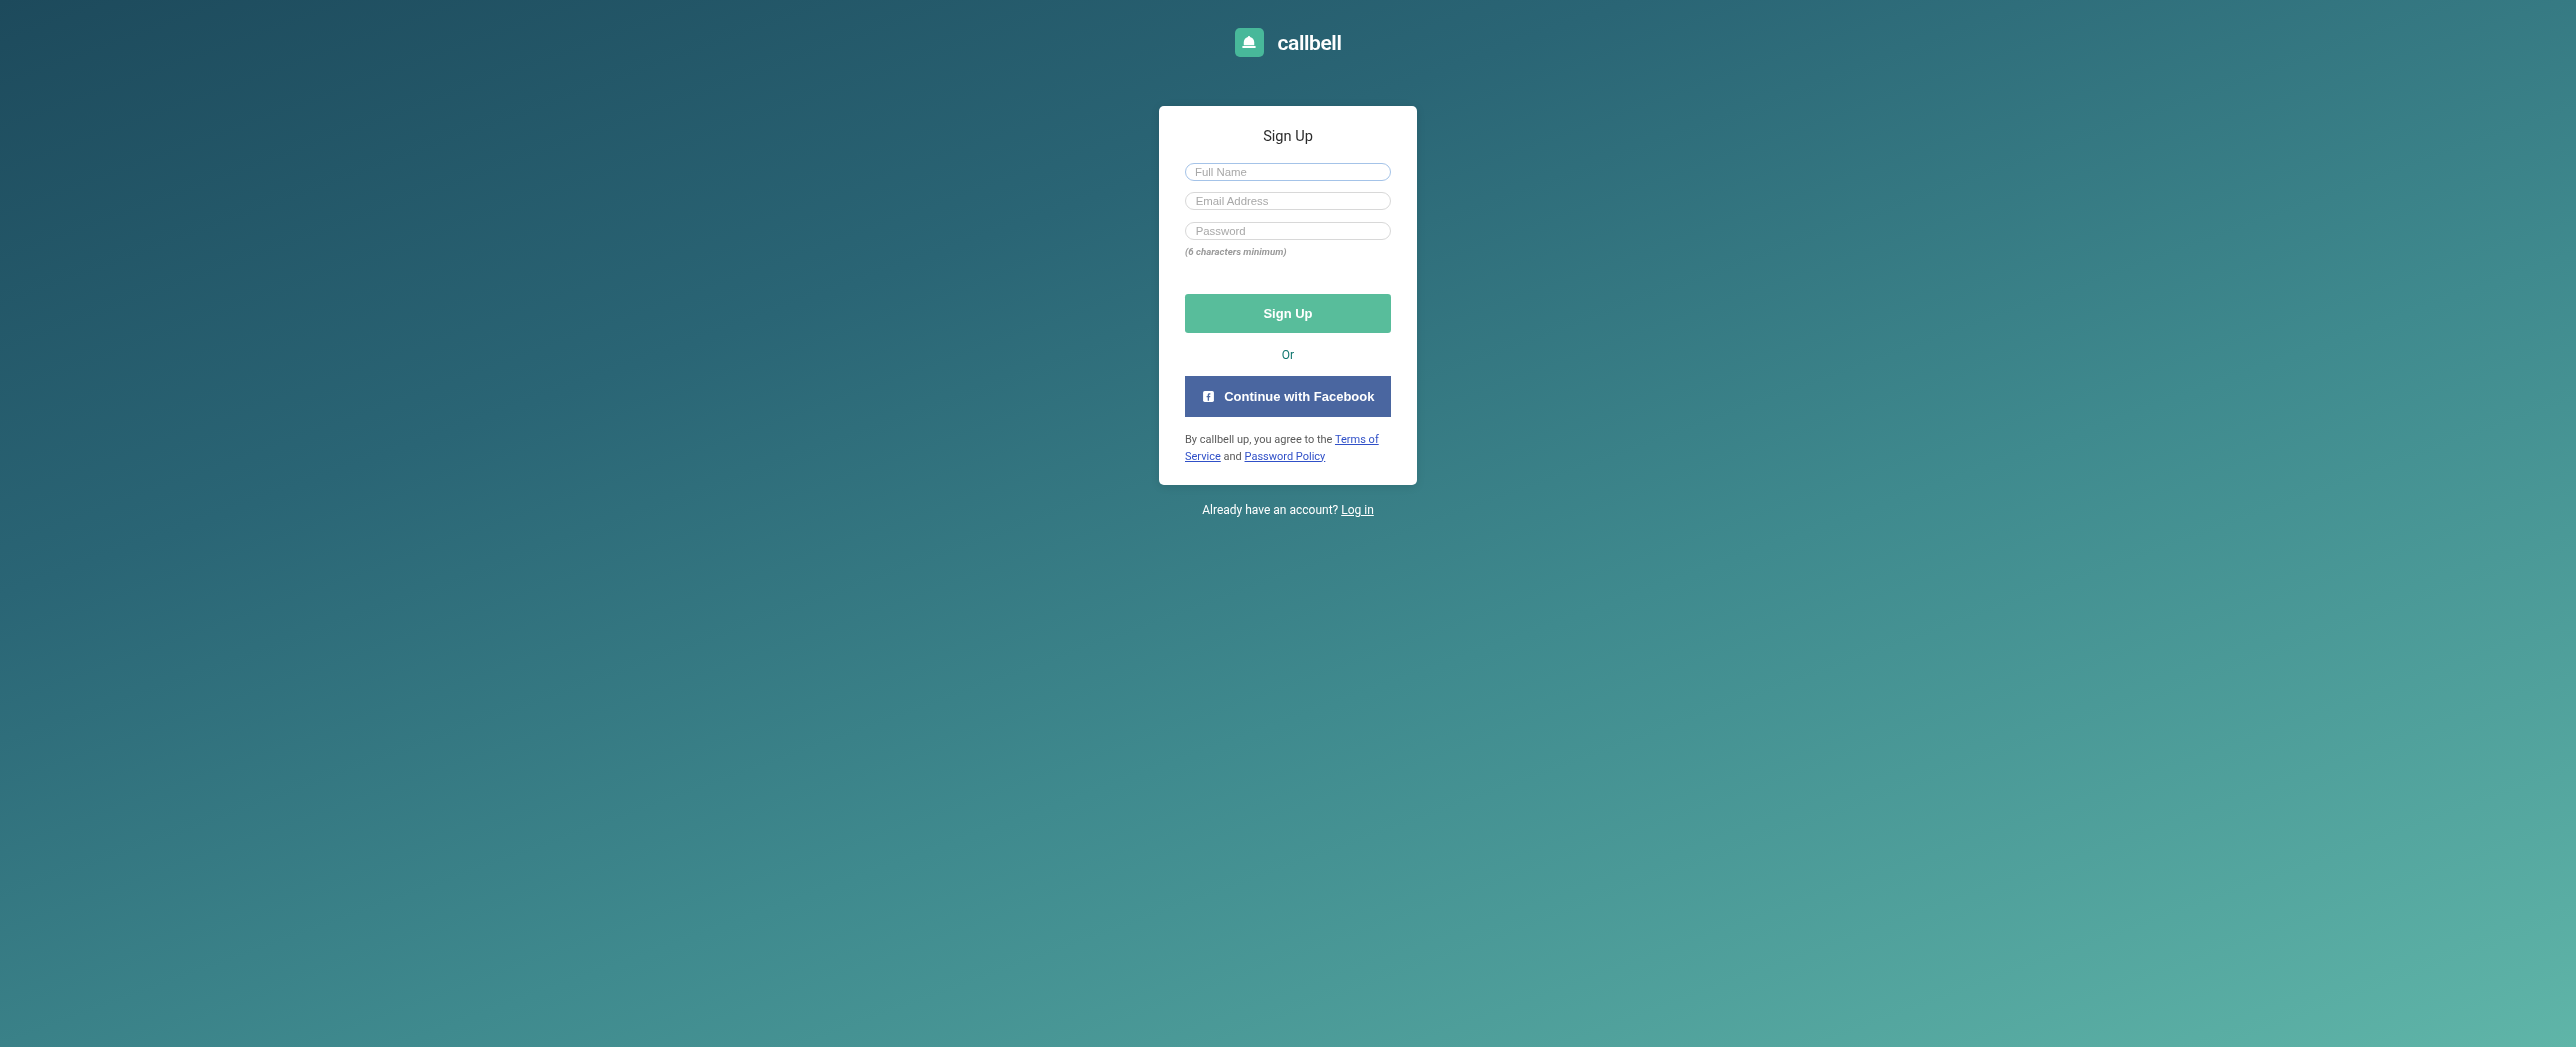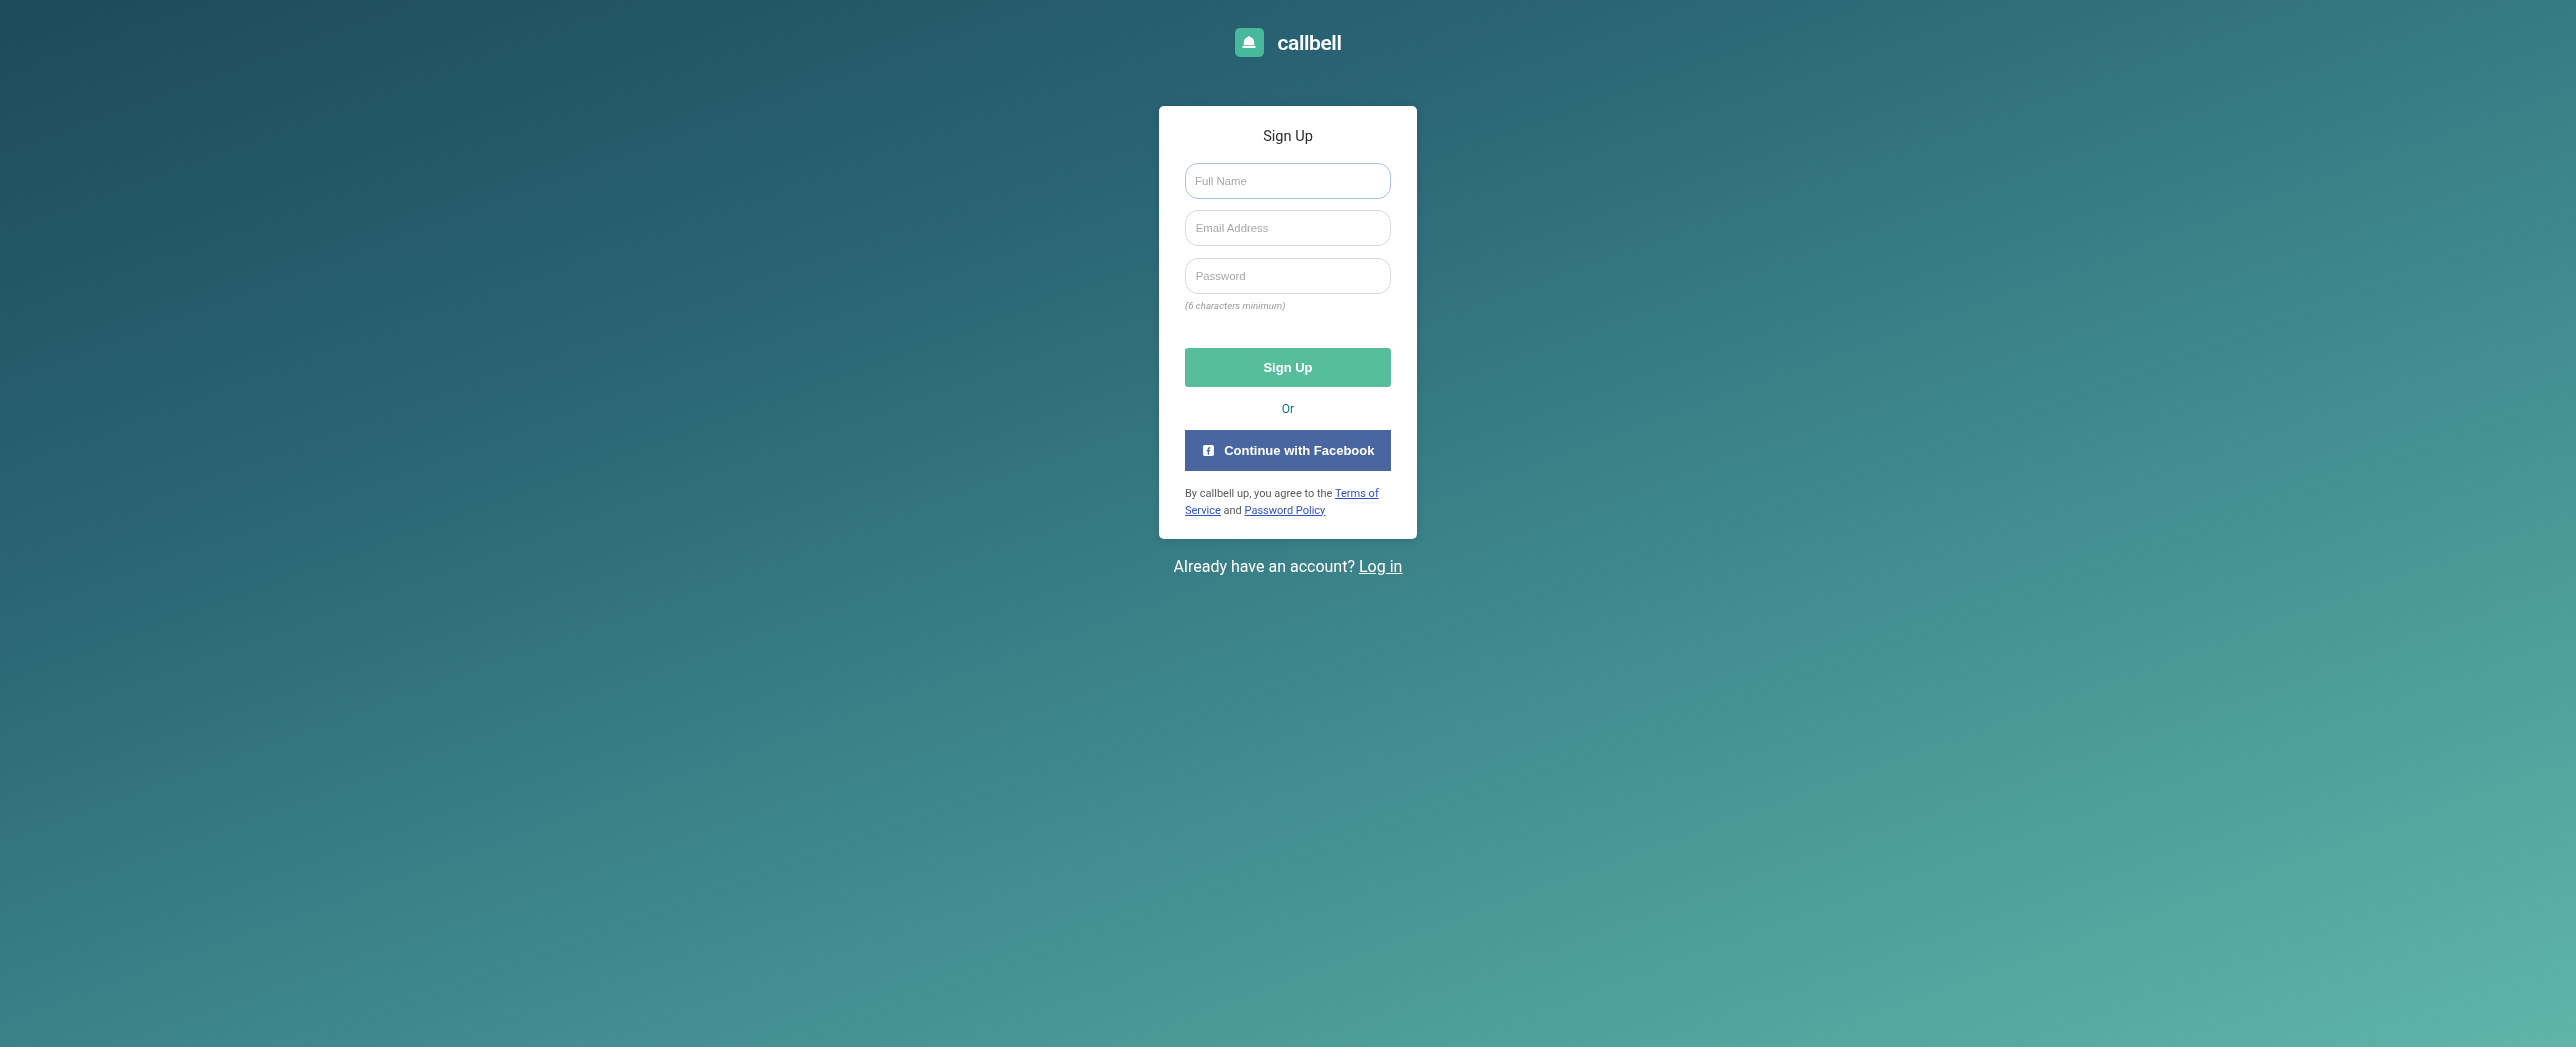--- a/index.html
+++ b/index.html
@@ -55,21 +55,21 @@
     .card-title {
       text-align: center;
       font-size: 14.6px;
       color: #2c2c2c;
       font-weight: 400;
       margin-bottom: 18px;
     }
 
     .input-field {
       width: 100%;
-      height: 36px;
+      height: 18px;
       border: 0.8px solid #d8d8d8;
       border-radius: 13px;
       padding: 0 9.7px;
       font-size: 11.4px;
       color: #333;
       margin-bottom: 11.4px;
       outline: none;
     }
 
     .input-field.focused {
@@ -80,20 +80,21 @@
     .input-field::placeholder {
       color: #a8a8a8;
     }
 
     .hint-text {
       font-size: 9.7px;
       font-style: italic;
       color: #9a9a9a;
       margin-top: -4.9px;
       margin-bottom: 37px;
+      font-weight: bold;
     }
 
     .btn-primary {
       width: 100%;
       height: 39px;
       background: #58bd9b;
       color: #ffffff;
       border: none;
       border-radius: 3.2px;
       font-size: 13px;
@@ -136,21 +137,21 @@
       line-height: 1.5;
     }
 
     .terms-text a {
       color: #3050c8;
       text-decoration: underline;
     }
 
     .footer-text {
       color: #ffffff;
-      font-size: 16px;
+      font-size: 12px;
       margin-top: 18px;
     }
 
     .footer-text a {
       color: #ffffff;
       text-decoration: underline;
     }
   </style>
 </head>
 <body>

